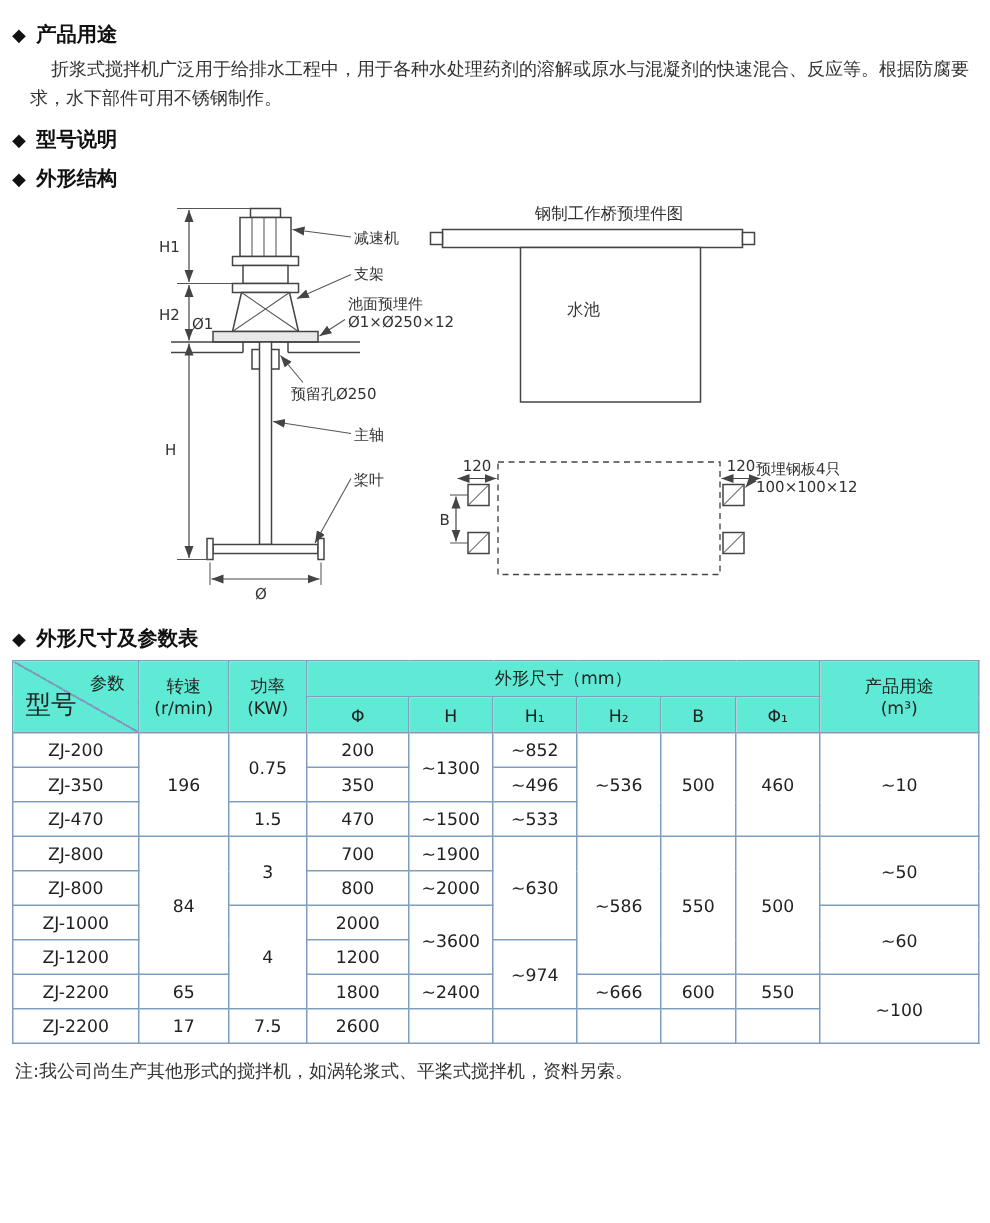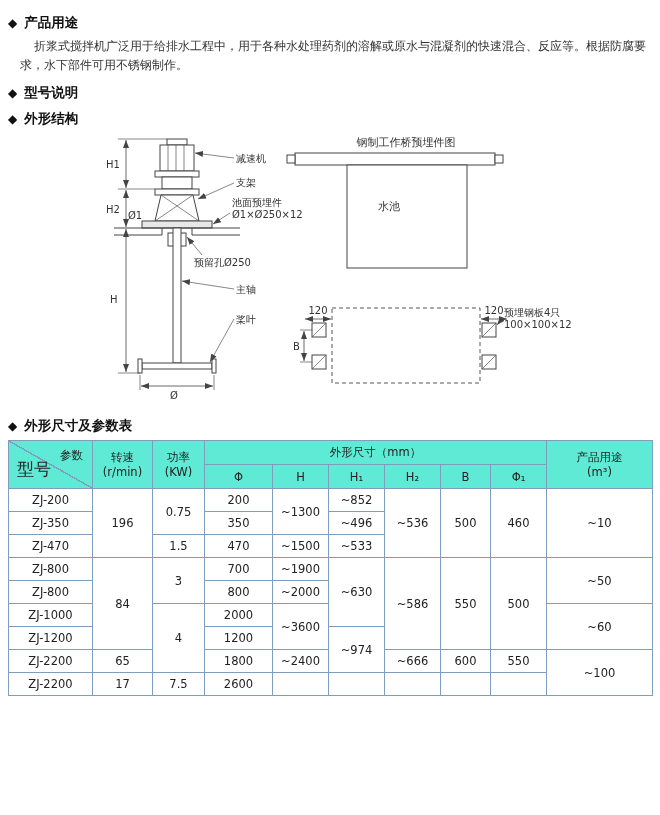--- a/index.html
+++ b/index.html
@@ -322,14 +322,15 @@
           <td>2600</td>
           <td></td>
           <td></td>
           <td></td>
           <td></td>
           <td></td>
         </tr>
       </tbody>
   </table>
 
+  <div class="footer-note">注:我公司尚生产其他形式的搅拌机，如涡轮浆式、平桨式搅拌机，资料另索。</div>
 
 </div>
 
 </body></html>

